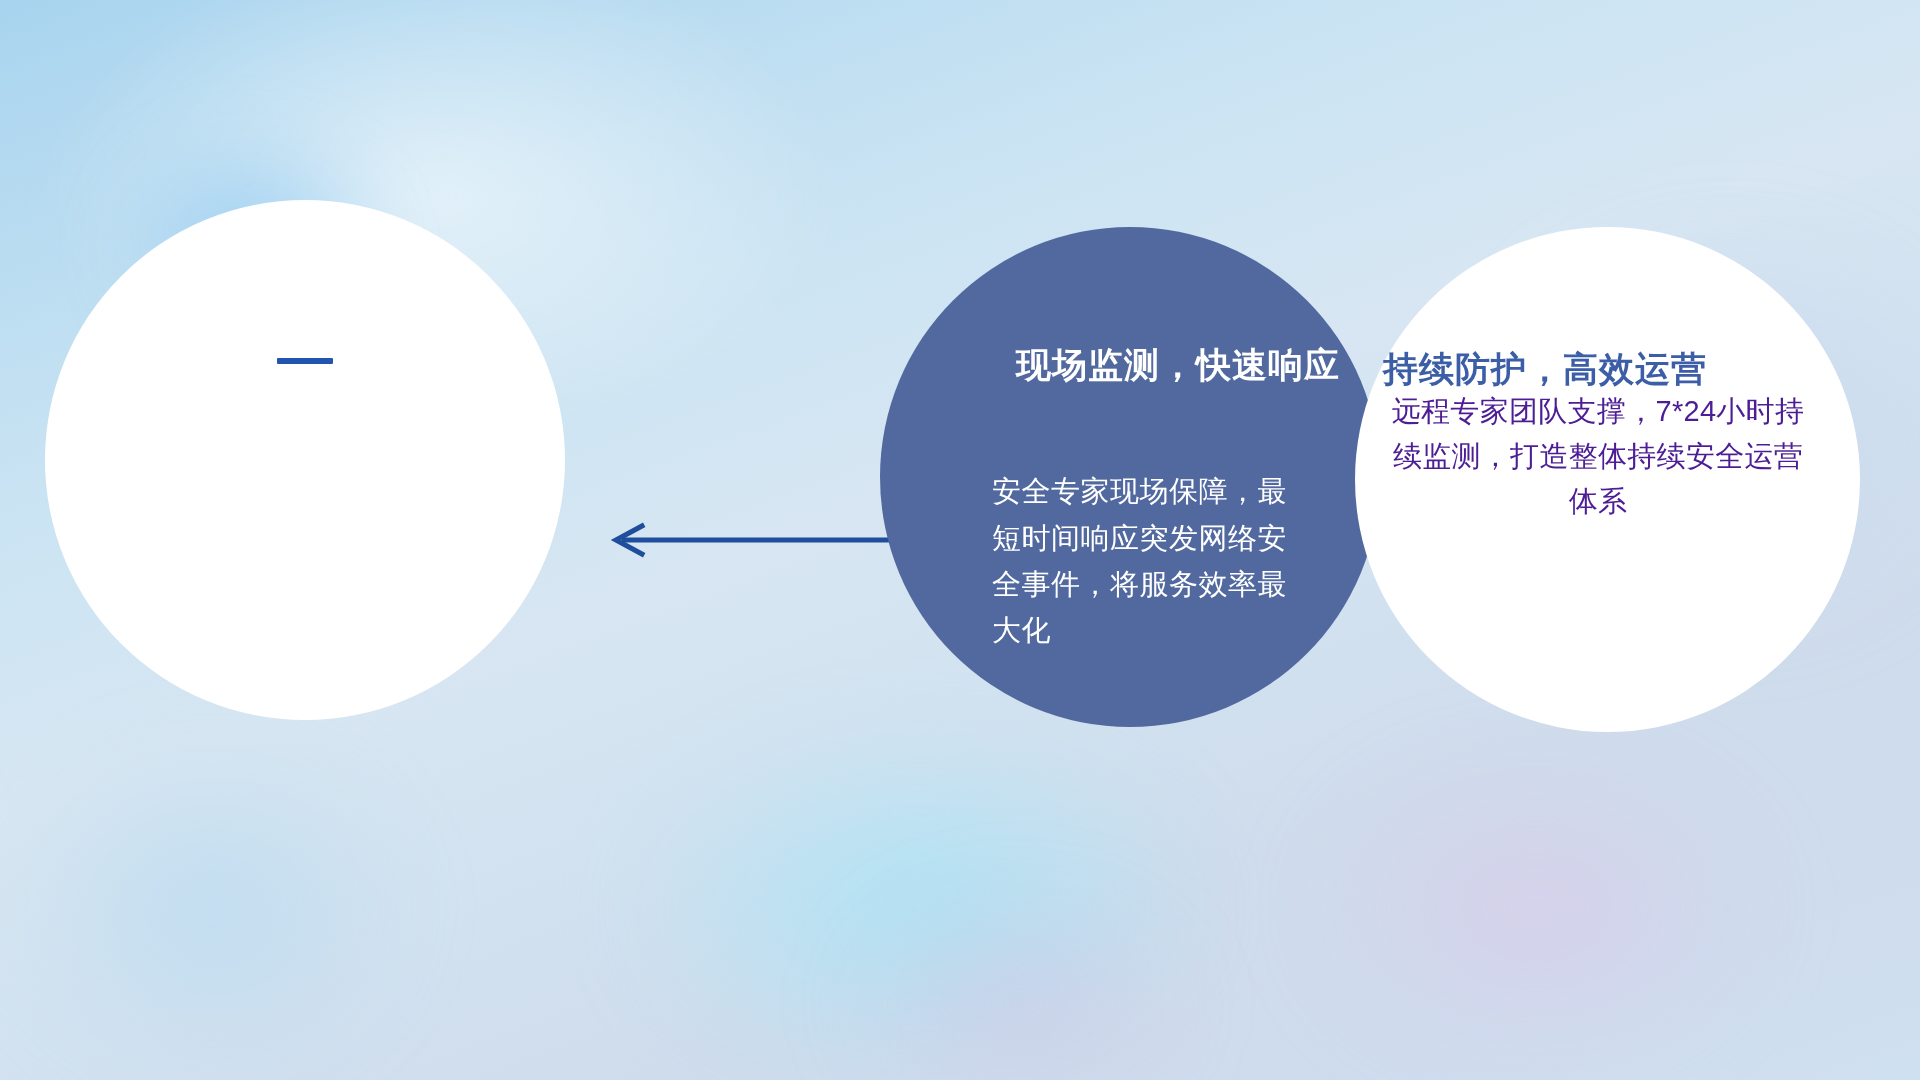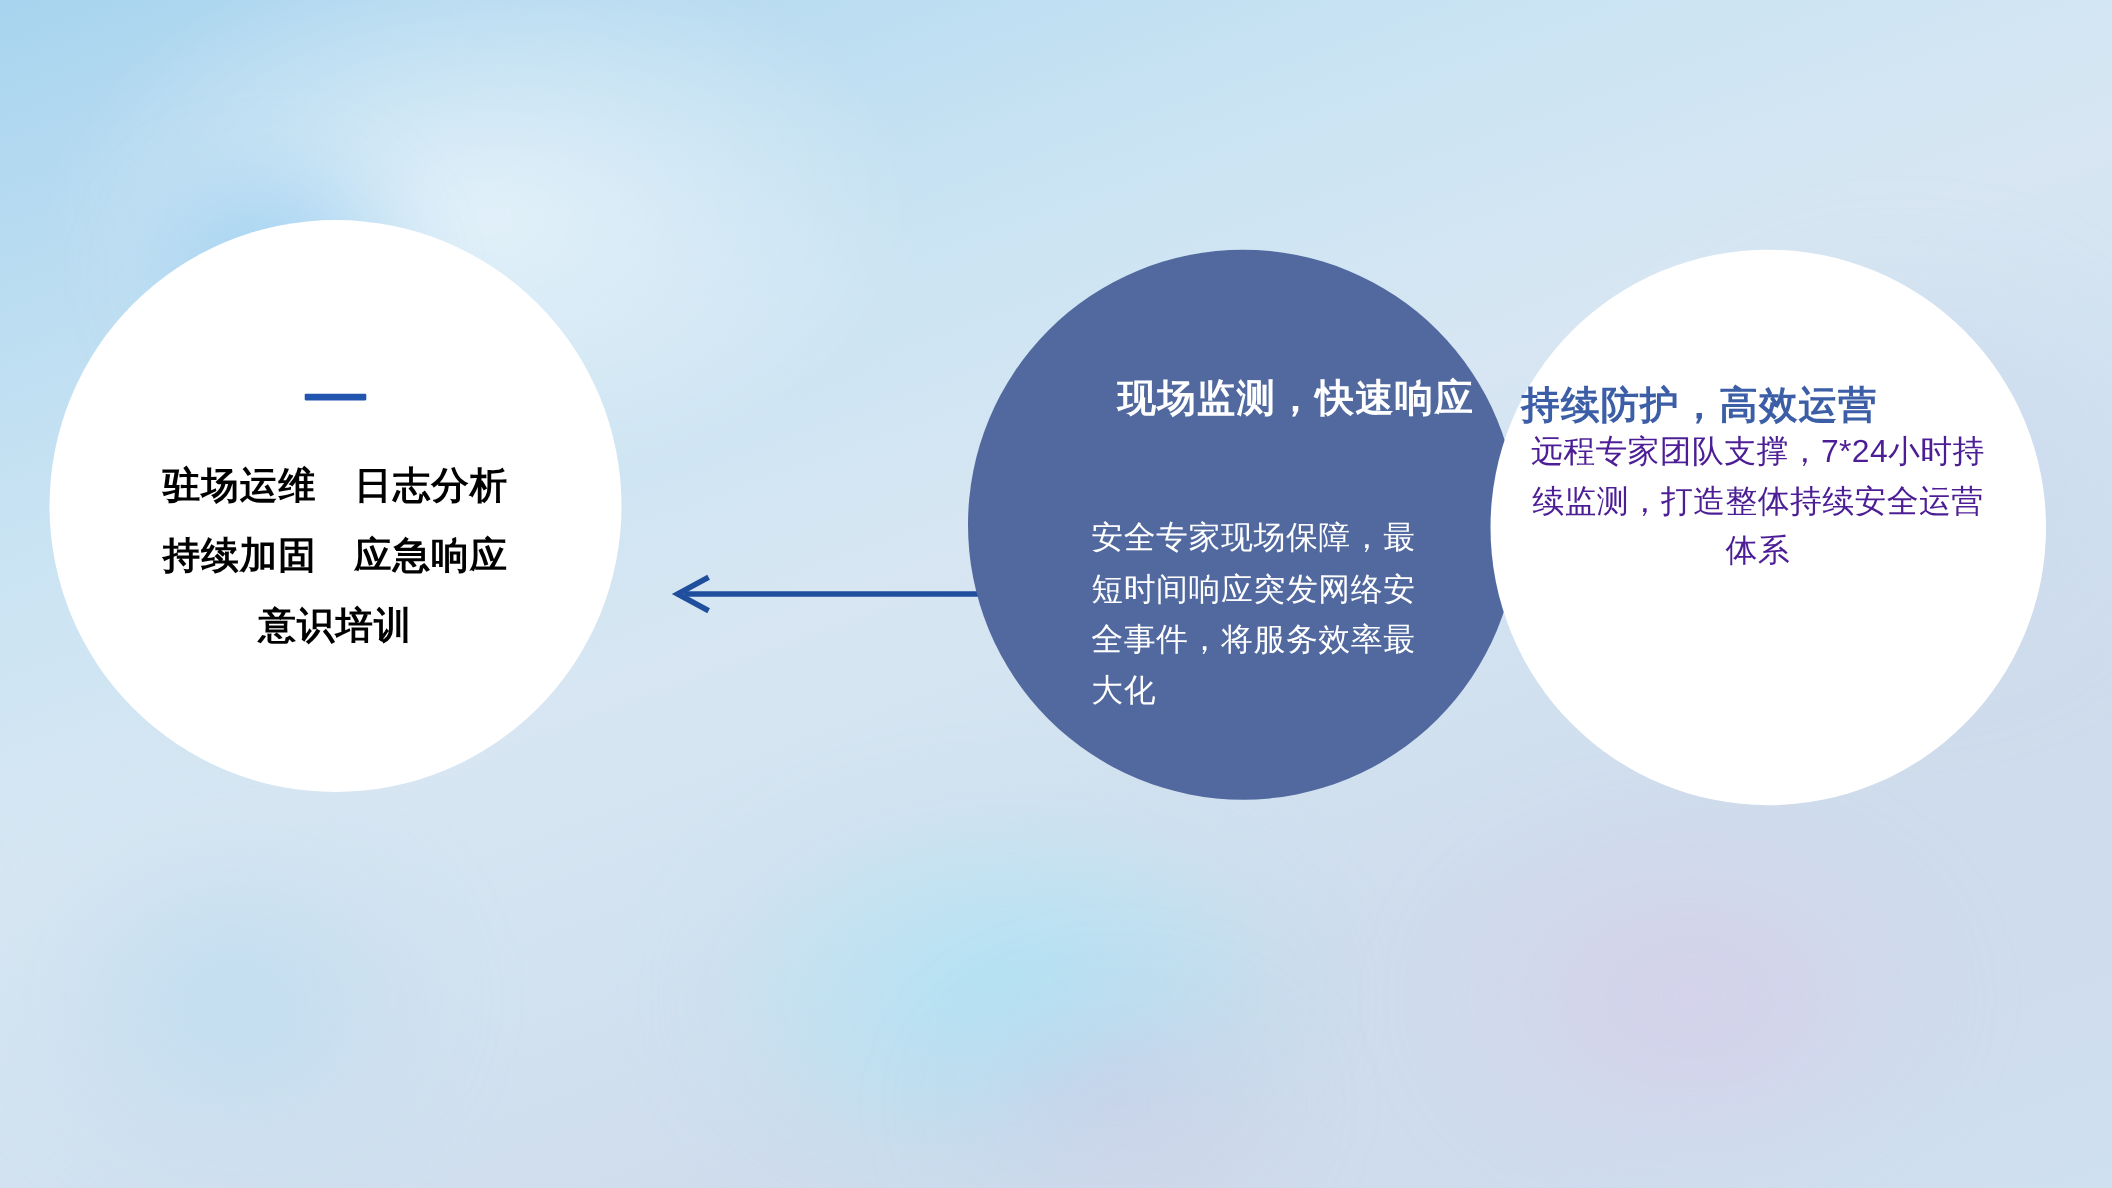--- a/index.html
+++ b/index.html
@@ -101,21 +101,20 @@
     background: #ffffff;
     z-index: 3;
   }
   .circle-mid {
     left: 880px;
     top: 227px;
     width: 500px;
     height: 500px;
     background: #51699f;
     z-index: 2;
-    font-family: Liberation Mono, monospace;
   }
   .circle-right {
     left: 1355px;
     top: 227px;
     width: 505px;
     height: 505px;
     background: #ffffff;
     z-index: 3;
   }
 
@@ -240,33 +239,20 @@
   <div class="arrow-layer">
     <svg width="300" height="40" viewBox="0 0 300 40" aria-hidden="true">
       <line x1="300" y1="20" x2="22" y2="20" stroke="#1f4e9c" stroke-width="5"></line>
       <polyline points="42,6 16,20 42,34" fill="none" stroke="#1f4e9c" stroke-width="5" stroke-linecap="square" stroke-linejoin="miter"></polyline>
     </svg>
   </div>
 
   <div class="circle circle-left">
     <div class="left-content">
       <div class="accent-dash"></div>
-      <div class="tag-rows">
-        <div class="tag-row">
-          <span>驻场运维</span>
-          <span>日志分析</span>
-        </div>
-        <div class="tag-row">
-          <span>持续加固</span>
-          <span>应急响应</span>
-        </div>
-        <div class="tag-row">
-          <span>意识培训</span>
-        </div>
-      </div>
     </div>
   </div>
 
   <div class="circle circle-mid">
     <div class="mid-content">
       <div class="mid-title">现场监测，快速响应</div>
       <div class="mid-body">安全专家现场保障，最短时间响应突发网络安全事件，将服务效率最大化</div>
     </div>
   </div>
 

